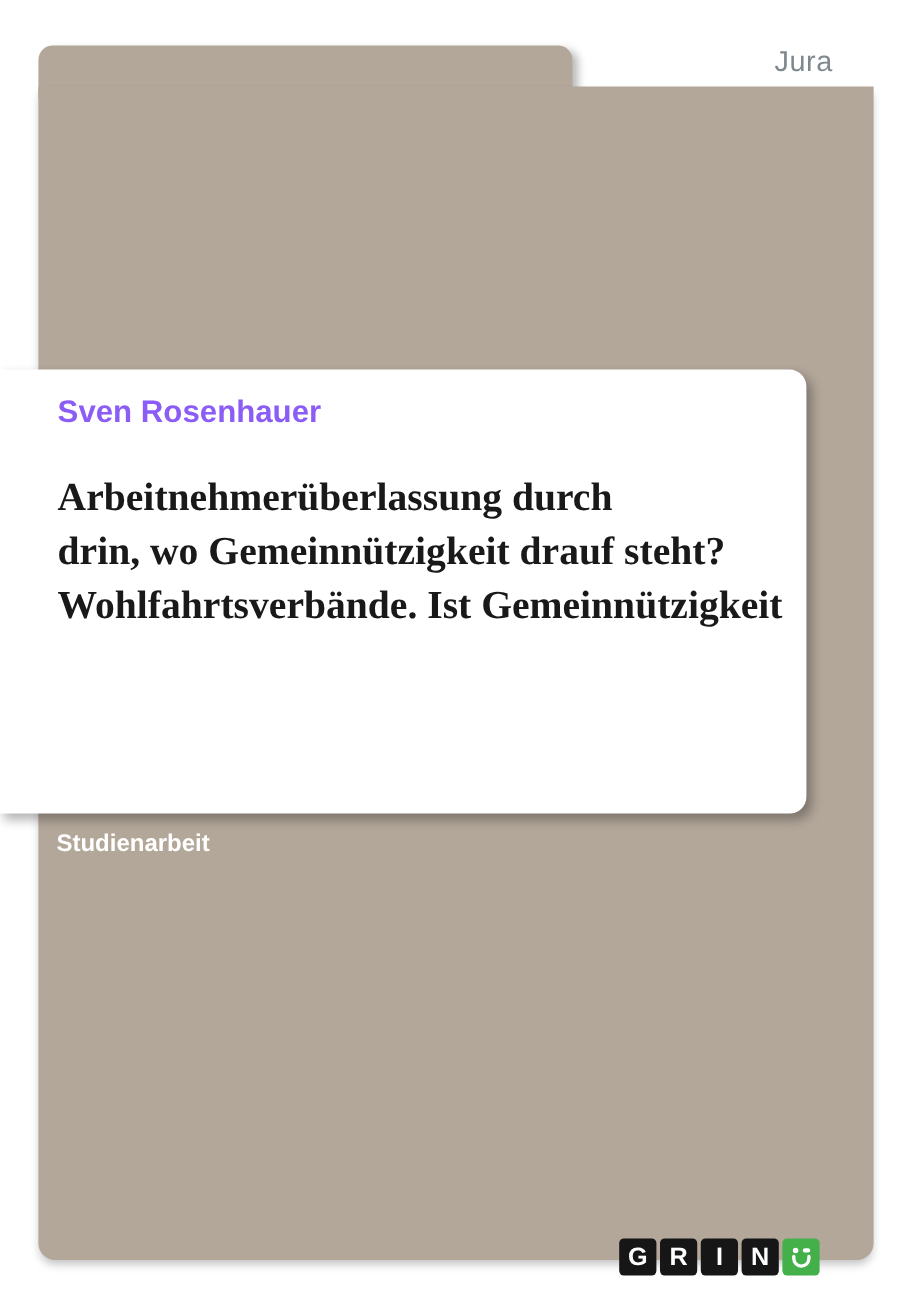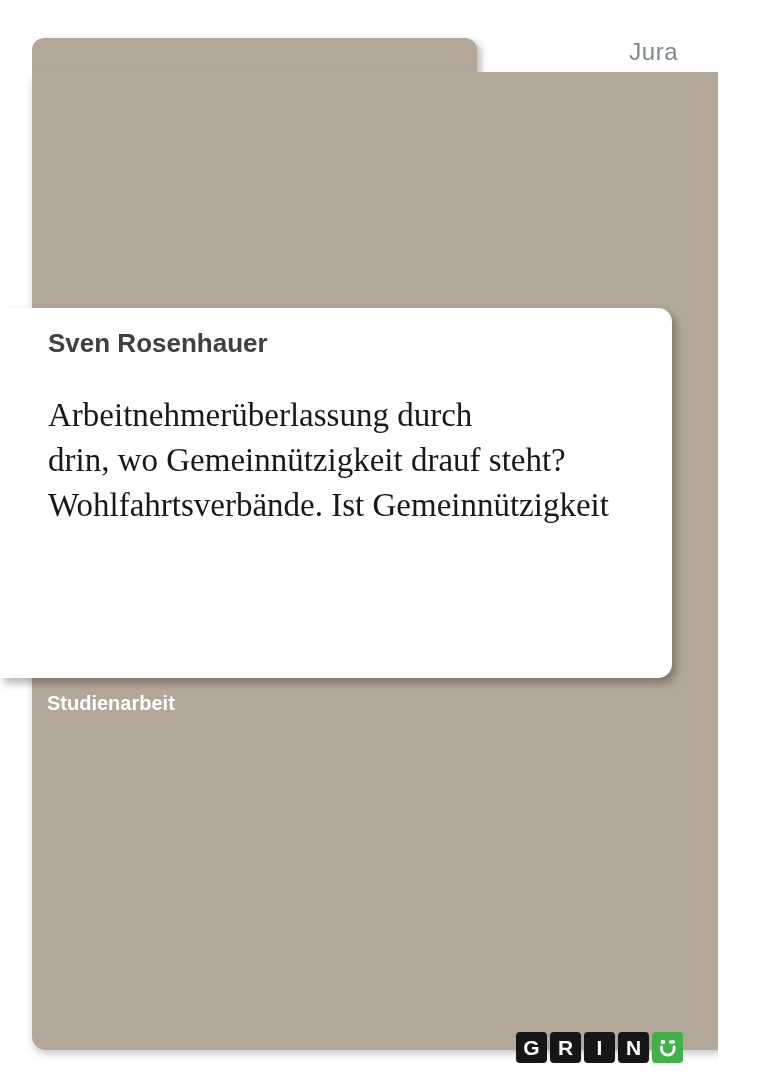--- a/index.html
+++ b/index.html
@@ -3,20 +3,21 @@
 <meta charset="utf-8">
 <style>
   html, body { margin: 0; padding: 0; background: #ffffff; }
   .page {
     position: relative;
     width: 718px;
     height: 1087px;
     background: #ffffff;
     overflow: hidden;
     font-family: "Liberation Sans", sans-serif;
+    padding-left: 16px;
   }
   
   .category {
     position: absolute;
     top: 38px;
     right: 40px;
     font-size: 24px;
     font-weight: 400;
     letter-spacing: 0.5px;
     color: #7e888d;
@@ -53,33 +54,33 @@
     background: #ffffff;
     border-radius: 0 14px 14px 0;
     box-shadow: 4px 5px 9px rgba(0,0,0,0.30);
   }
   .author {
     position: absolute;
     left: 48px;
     top: 20px;
     font-size: 26px;
     font-weight: 700;
-    color: #404040;
+    color: #8b5cf6;
   }
   .title {
     position: absolute;
     left: 48px;
     top: 85px;
     width: 616px;
     font-family: "Liberation Serif", serif;
     font-size: 33px;
     line-height: 45px;
     color: #191919;
   }
-  .title-line { display: block; }
+  .title-line { display: block; font-weight: bold; }
   
   .worktype {
     position: absolute;
     left: 47px;
     top: 692px;
     font-size: 20px;
     font-weight: 700;
     color: #ffffff;
   }
   

